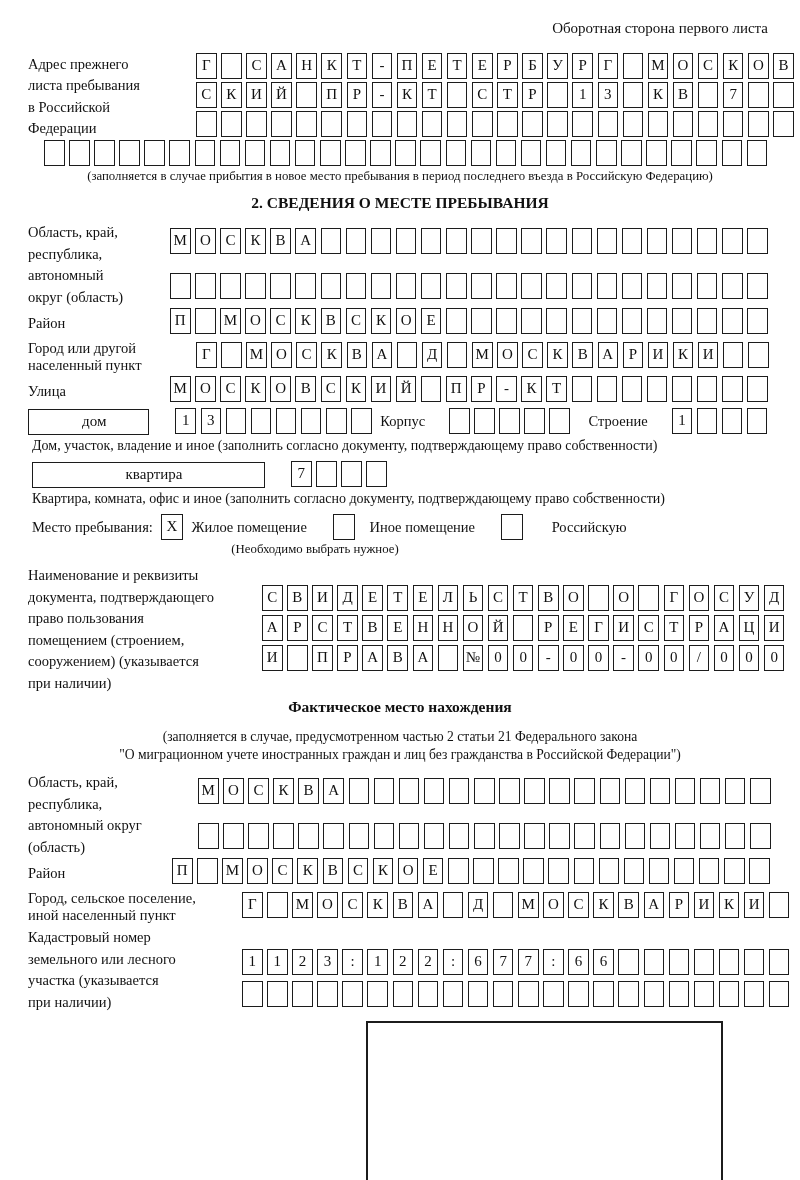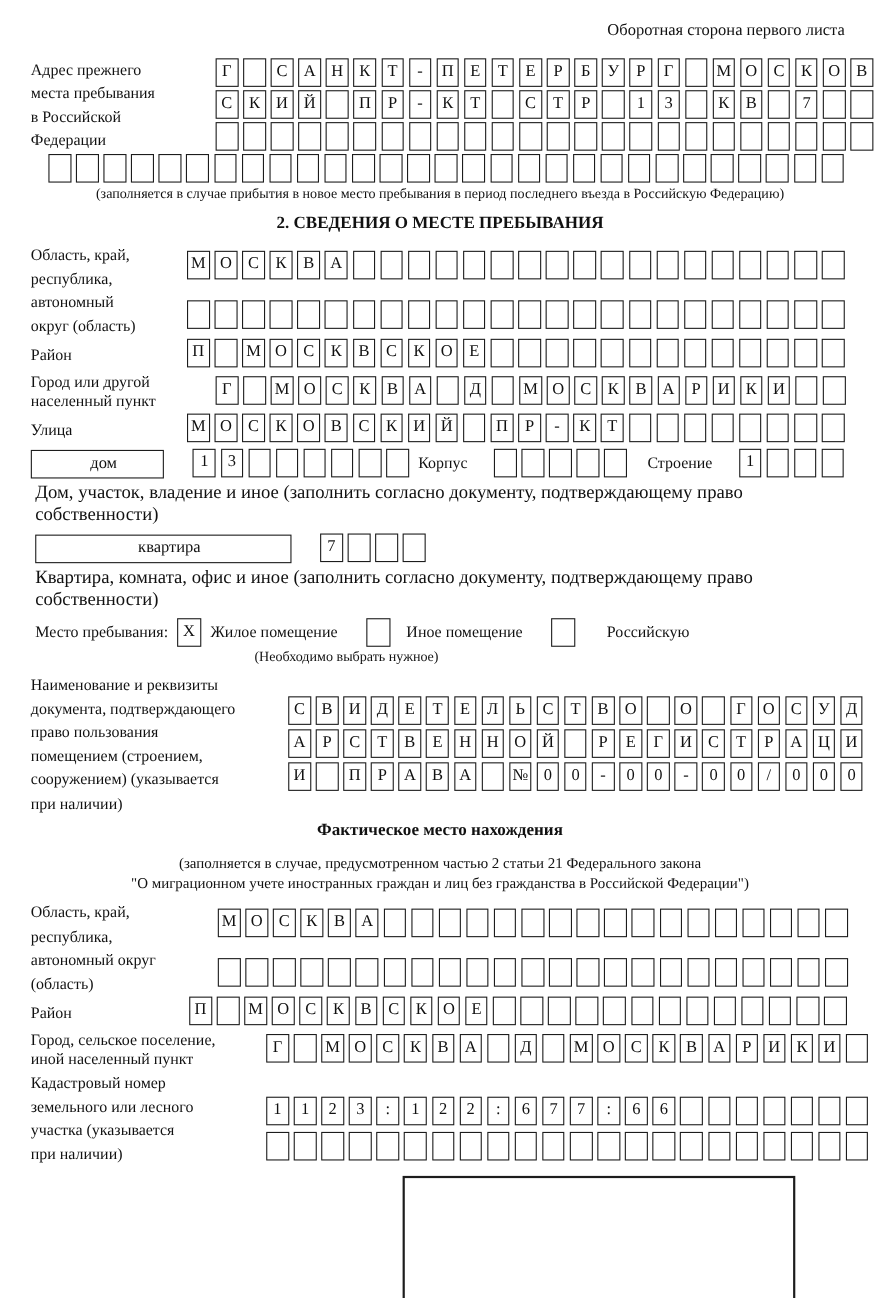--- a/index.html
+++ b/index.html
@@ -9,41 +9,41 @@
   .flex{display:flex;align-items:center;}
   .flex.center-v{align-items:center;}
   .label{font-size:14.5px;line-height:21px;flex-shrink:0;}
   .label.tall{line-height:21.5px;}
   .cells-row{white-space:nowrap;height:27px;margin-bottom:2px;padding-left:16px;}
   .cell{display:inline-block;box-sizing:border-box;width:20.5px;height:26px;border:1.6px solid #1c1c1c;
         margin-right:4.6px;text-align:center;font-size:15px;line-height:23px;vertical-align:top;background:#fff;}
   .widebox{display:inline-block;box-sizing:border-box;height:26px;border:1.6px solid #1c1c1c;
            text-align:center;font-size:15px;line-height:23px;vertical-align:top;padding-left:11px;}
   .note-c{font-size:12.8px;text-align:center;margin:2px 0 10px 0;}
-  .note-l{font-size:17px;margin:1px 0 7px 4px;}
+  .note-l{font-size:14px;margin:1px 0 7px 4px;}
   .h-bold{font-size:15.5px;font-weight:bold;text-align:center;}
   .sec-title{margin:2px 0 10px 0;}
   .gap16{height:16px;}
   .inline-lbl{font-size:14.5px;}
   .stamp-box{box-sizing:border-box;border:2px solid #1c1c1c;width:357px;height:175px;margin:8px 0 4px 338px;}
   .legal-note{font-size:13.6px;text-align:center;line-height:18px;margin-bottom:8px;}
   .mb3{margin-bottom:3px;}
   .doc-rows .cells-row{margin-bottom:3px;}
 </style>
 </head>
 <body>
 
 <div class="page">
 
   <div class="hdr-right">Оборотная сторона первого листа</div>
 
   <div class="flex">
     <div class="label tall" style="width:152px;">
         <div>Адрес прежнего</div>
-        <div>места пребывания</div>
+        <div>листа пребывания</div>
         <div>в Российской</div>
         <div>Федерации</div>
       </div>
     <div>
       <div class="cells-row"><span class="cell">Г</span><span class="cell"></span><span class="cell">С</span><span class="cell">А</span><span class="cell">Н</span><span class="cell">К</span><span class="cell">Т</span><span class="cell">-</span><span class="cell">П</span><span class="cell">Е</span><span class="cell">Т</span><span class="cell">Е</span><span class="cell">Р</span><span class="cell">Б</span><span class="cell">У</span><span class="cell">Р</span><span class="cell">Г</span><span class="cell"></span><span class="cell">М</span><span class="cell">О</span><span class="cell">С</span><span class="cell">К</span><span class="cell">О</span><span class="cell">В</span></div>
       <div class="cells-row"><span class="cell">С</span><span class="cell">К</span><span class="cell">И</span><span class="cell">Й</span><span class="cell"></span><span class="cell">П</span><span class="cell">Р</span><span class="cell">-</span><span class="cell">К</span><span class="cell">Т</span><span class="cell"></span><span class="cell">С</span><span class="cell">Т</span><span class="cell">Р</span><span class="cell"></span><span class="cell">1</span><span class="cell">3</span><span class="cell"></span><span class="cell">К</span><span class="cell">В</span><span class="cell"></span><span class="cell">7</span><span class="cell"></span><span class="cell"></span></div>
       <div class="cells-row"><span class="cell"></span><span class="cell"></span><span class="cell"></span><span class="cell"></span><span class="cell"></span><span class="cell"></span><span class="cell"></span><span class="cell"></span><span class="cell"></span><span class="cell"></span><span class="cell"></span><span class="cell"></span><span class="cell"></span><span class="cell"></span><span class="cell"></span><span class="cell"></span><span class="cell"></span><span class="cell"></span><span class="cell"></span><span class="cell"></span><span class="cell"></span><span class="cell"></span><span class="cell"></span><span class="cell"></span></div>
     </div>
   </div>
   <div class="cells-row"><span class="cell"></span><span class="cell"></span><span class="cell"></span><span class="cell"></span><span class="cell"></span><span class="cell"></span><span class="cell"></span><span class="cell"></span><span class="cell"></span><span class="cell"></span><span class="cell"></span><span class="cell"></span><span class="cell"></span><span class="cell"></span><span class="cell"></span><span class="cell"></span><span class="cell"></span><span class="cell"></span><span class="cell"></span><span class="cell"></span><span class="cell"></span><span class="cell"></span><span class="cell"></span><span class="cell"></span><span class="cell"></span><span class="cell"></span><span class="cell"></span><span class="cell"></span><span class="cell"></span></div>

